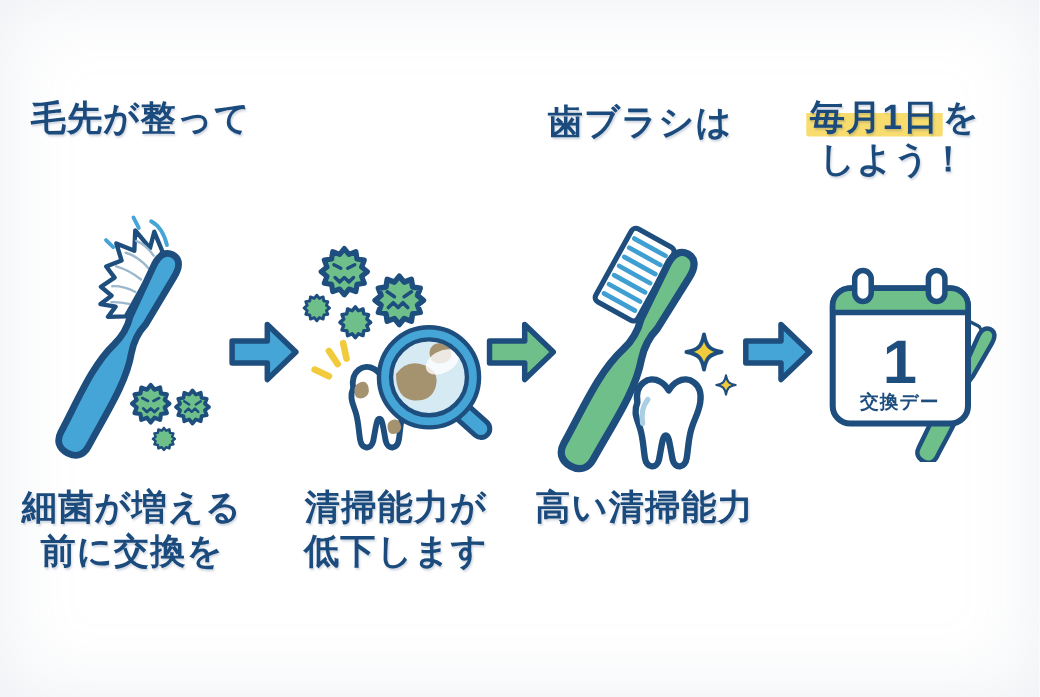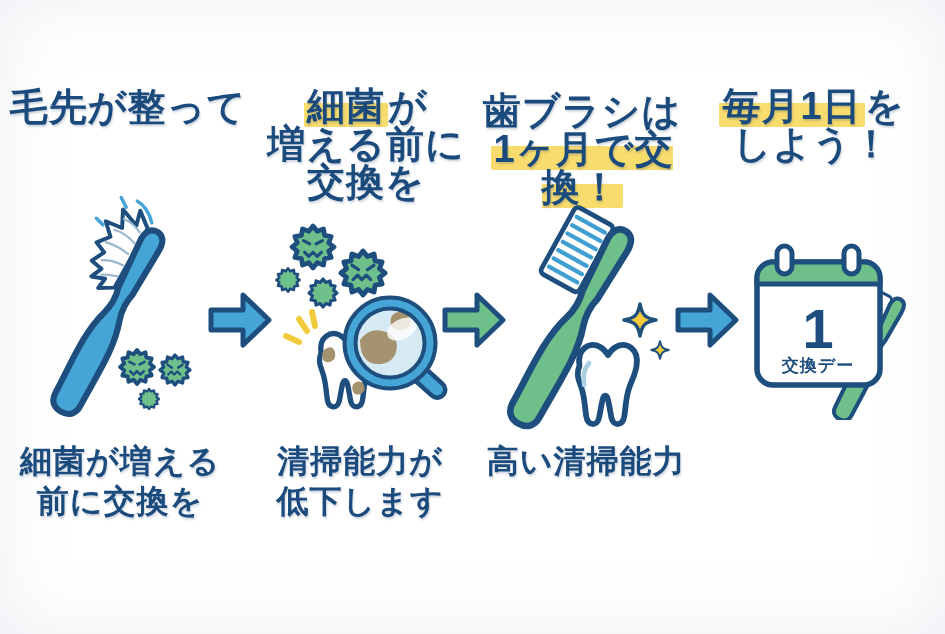--- a/index.html
+++ b/index.html
@@ -7,21 +7,21 @@
     position:relative;width:945px;height:634px;background:var(--bg,#fff);
     overflow:hidden;
     font-family:"Liberation Sans","DejaVu Sans",sans-serif;
     box-shadow:inset 0 0 70px rgba(150,168,190,.18);
   }
   .title,.caption{
     position:absolute;margin:0;text-align:center;
     color:var(--text,#1b4a7d);font-weight:800;
     text-shadow:1px 2px 2px rgba(40,70,110,.22);
   }
-  .title{font-size:38px;line-height:38px;letter-spacing:1px;}
+  .title{font-size:32px;line-height:38px;letter-spacing:1px;}
   .caption{font-size:32px;line-height:40px;letter-spacing:1px;}
   .line{display:block;}
   .hl{
     background:linear-gradient(to bottom,transparent 42%,var(--yellow,#f8dc6e) 42%);
     padding:0 3px;border-radius:2px;
   }
   .icon{position:absolute;}
   
   .brush-blue{fill:var(--blue);stroke:var(--navy);stroke-width:7;stroke-linejoin:round;}
   .brush-green{fill:var(--green);stroke:var(--navy);stroke-width:7;stroke-linejoin:round;}
@@ -99,25 +99,20 @@
 
   <p class="caption" style="left:0px;top:441px;width:240px">
     <span class="line">細菌が増える</span>
     <span class="line">前に交換を</span>
   </p>
 
   <svg class="icon" style="left:208px;top:291px" width="64" height="58" viewBox="0 0 64 58">
     <polygon class="arrow-shape" points="3,19 35,19 35,4 61,29 35,54 35,39 3,39" fill="#45a5d6"></polygon>
   </svg>
 
-  <h2 class="title" style="left:256px;top:87px;width:220px">
-    <span class="line"><span class="hl">細菌</span><span>が</span></span>
-    <span class="line">増える前に</span>
-    <span class="line">交換を</span>
-  </h2>
 
   <svg class="icon" style="left:255px;top:213px" width="215" height="225" viewBox="0 0 215 225">
     <g transform="translate(58,34) scale(1.05)">
       <use href="#germ-body" class="germ-fill"></use>
       <path class="face" d="M-9,-6 L-3,-3 M9,-6 L3,-3"></path>
       <path class="face" d="M-8,5 L-4,9 L0,5 L4,9 L8,5"></path>
     </g>
     <g transform="translate(108,60) scale(1.1)">
       <use href="#germ-body" class="germ-fill"></use>
       <path class="face" d="M-10,-7 L-4,-3 M10,-7 L4,-3"></path>
@@ -161,21 +156,20 @@
     <span class="line">清掃能力が</span>
     <span class="line">低下します</span>
   </p>
 
   <svg class="icon" style="left:442px;top:291px" width="64" height="58" viewBox="0 0 64 58">
     <polygon class="arrow-shape" points="3,19 35,19 35,4 61,29 35,54 35,39 3,39" fill="#6fbf8b"></polygon>
   </svg>
 
   <h2 class="title" style="left:472px;top:92px;width:220px">
     <span class="line">歯ブラシは</span>
-    <span class="line"><span class="hl">1ヶ月で交換！</span></span>
   </h2>
 
   <svg class="icon" style="left:490px;top:192px" width="210" height="240" viewBox="0 0 210 240">
     <g transform="translate(35,220) rotate(29) scale(0.95)">
       <rect class="bristle-block" x="-58" y="-216" width="46" height="80" rx="5"></rect>
       <line class="stripe" x1="-52" y1="-206" x2="-18" y2="-206"></line>
       <line class="stripe" x1="-52" y1="-196" x2="-18" y2="-196"></line>
       <line class="stripe" x1="-52" y1="-186" x2="-18" y2="-186"></line>
       <line class="stripe" x1="-52" y1="-176" x2="-18" y2="-176"></line>
       <line class="stripe" x1="-52" y1="-166" x2="-18" y2="-166"></line>

